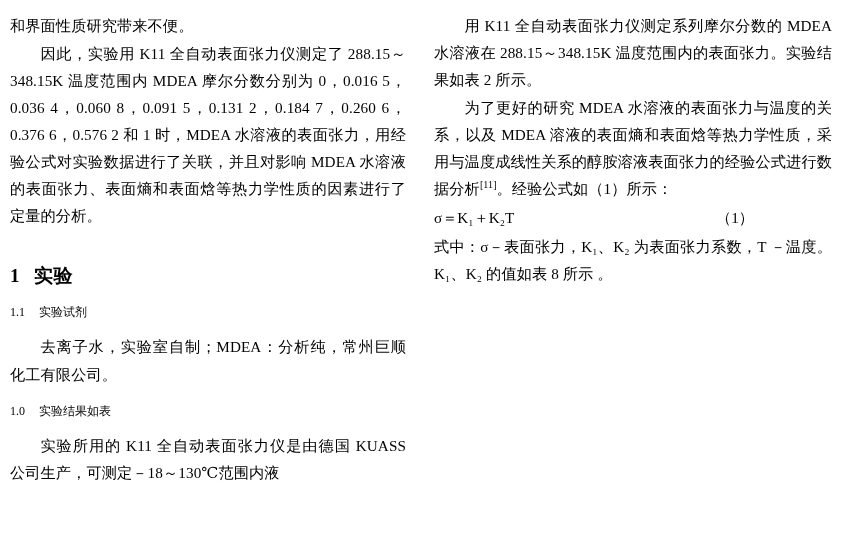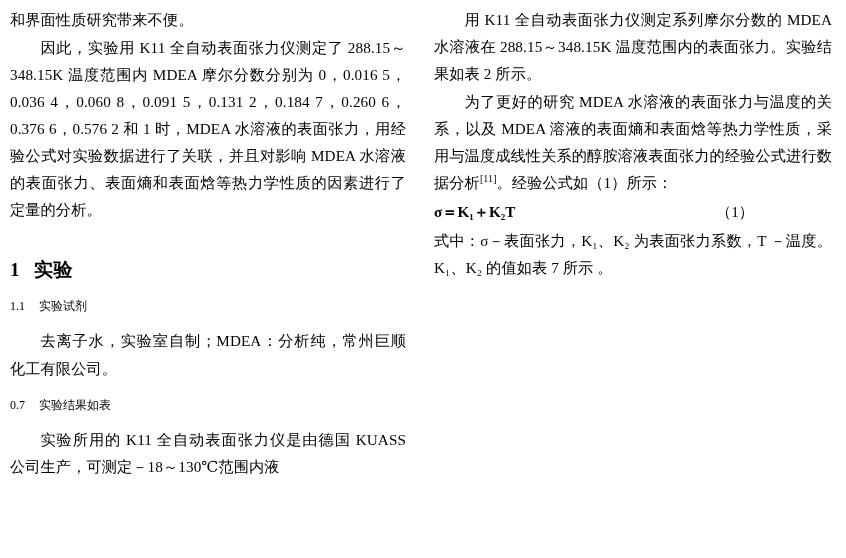--- a/index.html
+++ b/index.html
@@ -12,21 +12,21 @@
     background: #ffffff;
     font-family: "Liberation Serif", "DejaVu Serif", serif;
     color: #000000;
     overflow: hidden;
   }
   .page {
     position: relative;
     width: 846px;
     height: 558px;
     box-sizing: border-box;
-    padding: 6px 14px 6px 10px;
+    padding: 12px 14px 6px 10px;
     display: flex;
     flex-direction: row;
     justify-content: space-between;
   }
   .column {
     width: 400px;
     box-sizing: border-box;
   }
   .col-left { padding-right: 4px; }
   .col-right { padding-left: 2px; }
@@ -66,21 +66,20 @@
     font-size: 15.2px;
     line-height: 1.78;
     position: relative;
     display: flex;
     justify-content: space-between;
     align-items: baseline;
   }
   .formula-expr {
     font-family: "Liberation Serif", "DejaVu Serif", serif;
     font-style: normal;
-    font-weight: bold;
   }
   .formula-num {
     margin-right: 78px;
   }
   .sup {
     font-size: 10px;
     vertical-align: super;
     line-height: 0;
   }
 </style>
@@ -99,37 +98,37 @@
       <span class="num">1</span><span>实验</span>
     </h2>
 
     <h3 class="subsection-heading">
       <span class="num">1.1</span><span>实验试剂</span>
     </h3>
 
     <p class="body-text indent">去离子水，实验室自制；MDEA：分析纯，常州巨顺化工有限公司。</p>
 
     <h3 class="subsection-heading">
-      <span class="num">0.7</span><span>实验结果如表</span>
+      <span class="num">1.0</span><span>实验结果如表</span>
     </h3>
 
     <p class="body-text indent">实验所用的 K11 全自动表面张力仪是由德国 KUASS 公司生产，可测定－18～130℃范围内液</p>
 
   </div>
 
   <div class="column col-right">
 
     <p class="body-text indent">用 K11 全自动表面张力仪测定系列摩尔分数的 MDEA 水溶液在 288.15～348.15K 温度范围内的表面张力。实验结果如表 2 所示。</p>
 
     <p class="body-text indent"><span>为了更好的研究 MDEA 水溶液的表面张力与温度的关系，以及 MDEA 溶液的表面熵和表面焓等热力学性质，采用与温度成线性关系的醇胺溶液表面张力的经验公式进行数据分析</span><span class="sup">[11]</span><span>。经验公式如（1）所示：</span></p>
 
     <div class="formula-line">
       <span class="formula-expr">σ＝K₁＋K₂T</span>
       <span class="formula-num">（1）</span>
     </div>
 
-    <p class="body-text">式中：σ－表面张力，K₁、K₂ 为表面张力系数，T －温度。K₁、K₂ 的值如表 7 所示 。</p>
+    <p class="body-text">式中：σ－表面张力，K₁、K₂ 为表面张力系数，T －温度。K₁、K₂ 的值如表 8 所示 。</p>
 
 
 
   </div>
 
 </div>
 
 </body></html>

